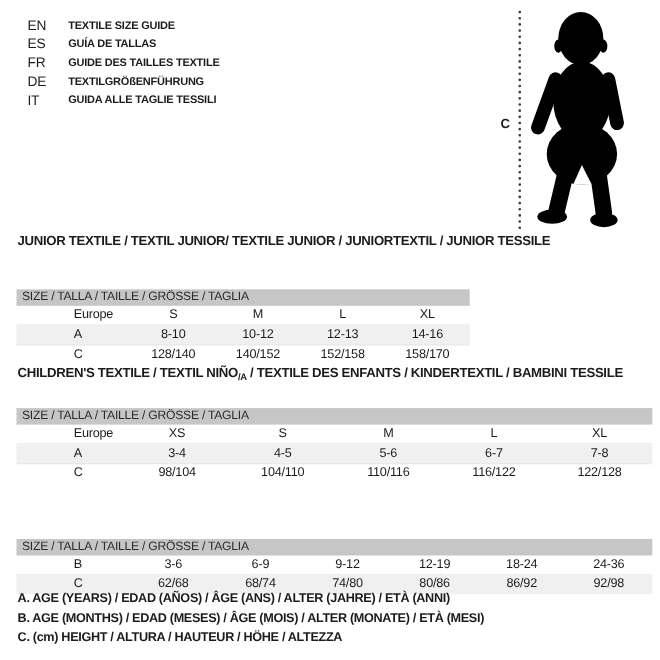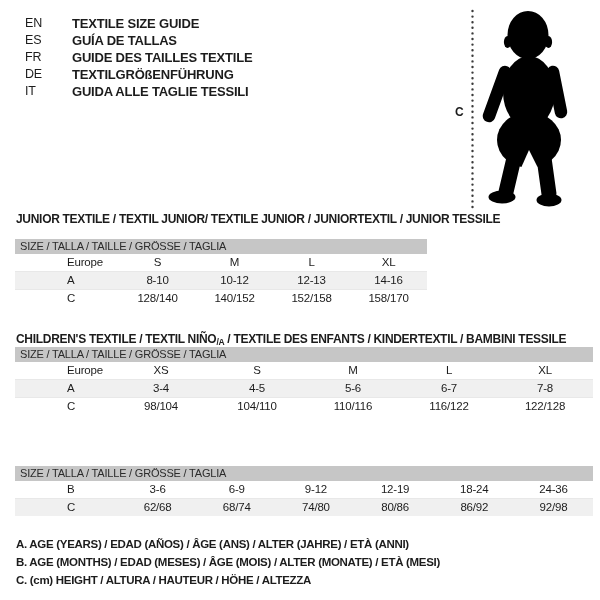--- a/index.html
+++ b/index.html
@@ -3,41 +3,41 @@
 <meta charset="utf-8">
 <style>
   html,body{margin:0;padding:0;background:#fff;}
   .page{position:relative;width:600px;height:600px;background:#ffffff;overflow:hidden;
         font-family:"Liberation Sans",sans-serif;color:var(--ink,#1c1c1c);}
 
   
   .lang-block{position:absolute;left:25px;top:15px;}
   .lang-row{display:flex;height:17px;line-height:17px;}
   .lang-code{width:37px;font-weight:400;font-size:12.5px;letter-spacing:-0.2px;}
-  .lang-label{font-weight:700;font-size:13px;letter-spacing:-0.2px;white-space:nowrap;margin-left:10px;}
+  .lang-label{font-weight:700;font-size:10px;letter-spacing:-0.2px;white-space:nowrap;}
 
   
   .height-line{position:absolute;left:470px;top:8px;}
   .height-marker{position:absolute;left:455px;top:105px;font-weight:700;font-size:12px;}
   .baby{position:absolute;left:478px;top:8px;}
 
   
   .sec-title{position:absolute;font-weight:700;font-size:12px;letter-spacing:-0.3px;white-space:nowrap;}
   .t0-title{left:16px;top:212px;}
   .t1-title{left:16px;top:332px;}
   .t2-title{left:16px;top:422px;line-height:18px;}
   .sub{font-size:8.5px;vertical-align:-2px;}
 
   
   .size-table{position:absolute;left:15px;}
   .size-table.t0{top:239px;width:412px;}
   .size-table.t1{top:347px;width:578px;}
   .size-table.t2{top:466px;width:578px;}
   .size-bar{height:15px;line-height:15px;background:var(--bar,#c6c6c6);
-            padding-left:5px;font-size:11px;letter-spacing:-0.2px;color:#2b2b2b;}
+            padding-left:5px;font-size:11px;letter-spacing:-0.2px;color:#2b2b2b;margin-top:24px;}
   .trow{display:flex;height:17px;line-height:17px;font-size:11.5px;letter-spacing:-0.2px;
         border-bottom:1px solid #e8e8e8;}
   .trow:last-child{border-bottom:none;}
   .trow.shaded{background:var(--shade,#f0f0f0);}
   .tlabel{padding-left:4px;margin-left:48px;}
   .t0 .tlabel{width:52px;}
   .t1 .tlabel{width:46px;}
   .t2 .tlabel{width:51px;}
   .tcell{flex:1;text-align:center;}
 

